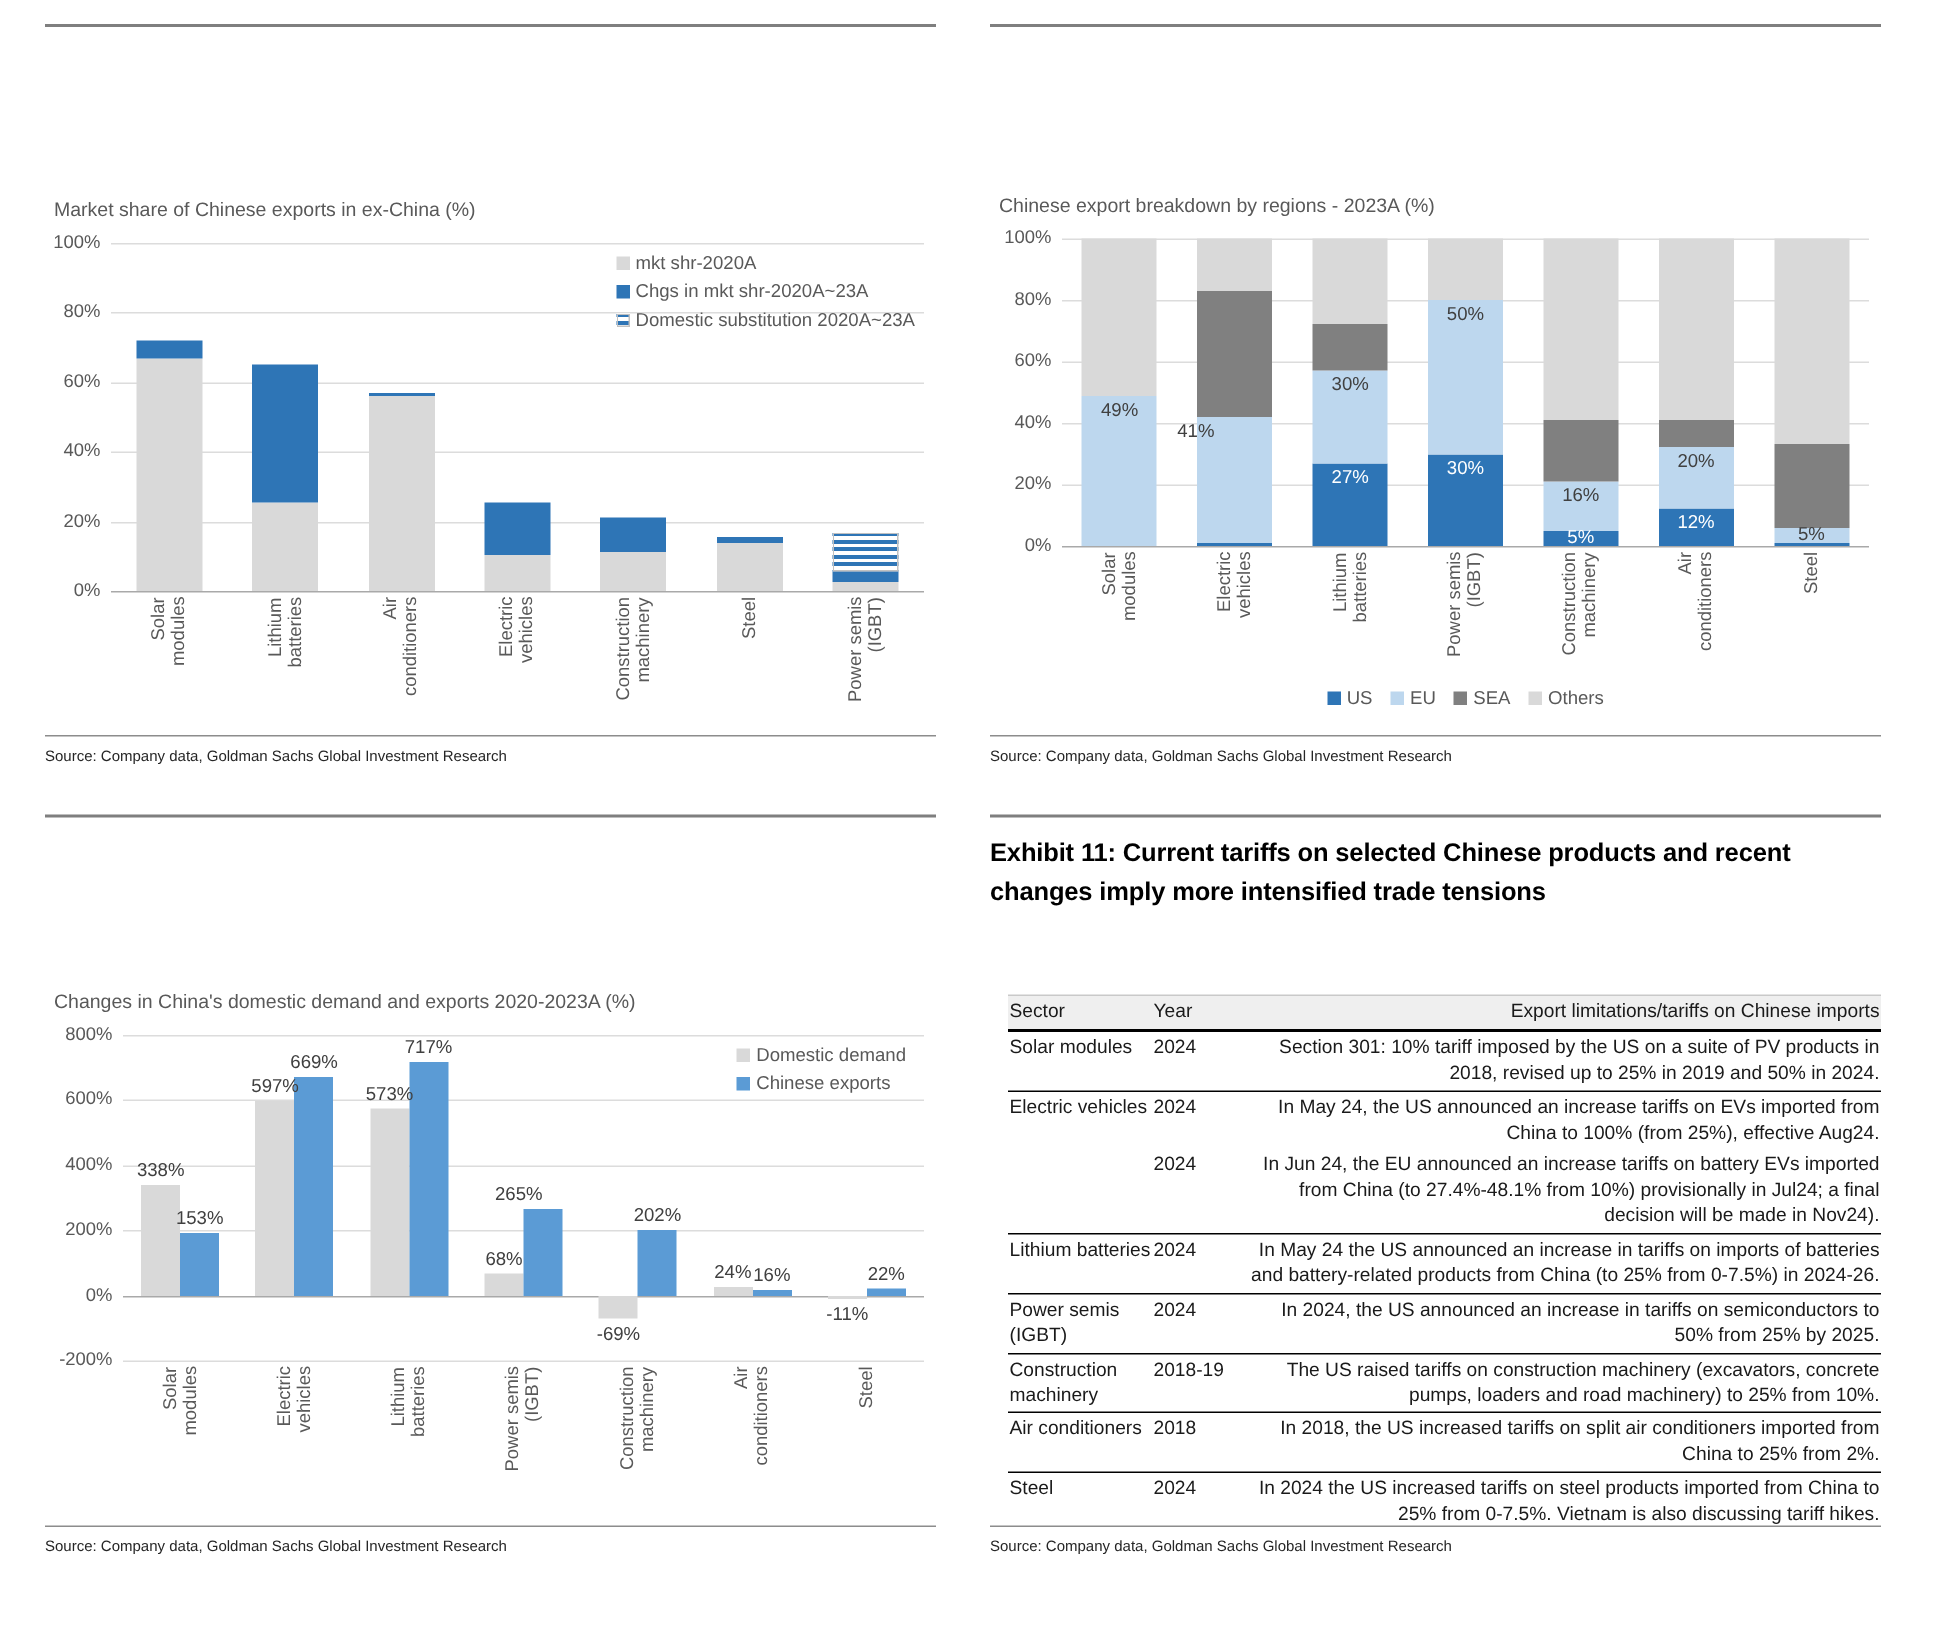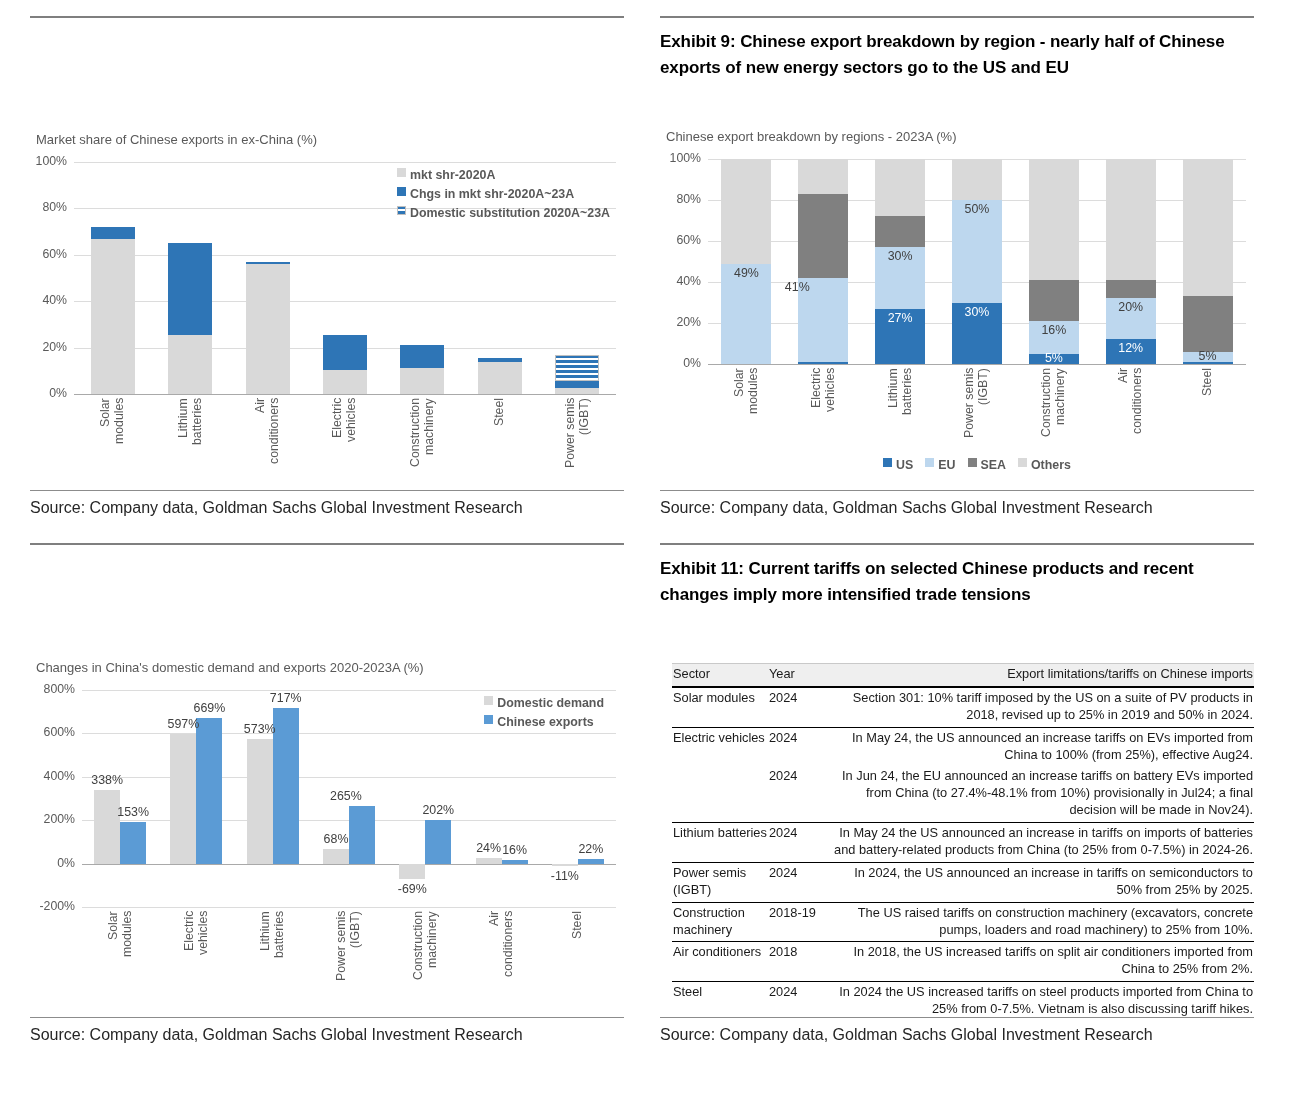--- a/index.html
+++ b/index.html
@@ -31,24 +31,24 @@
     writing-mode:vertical-rl;transform:rotate(180deg);text-align:end;
     white-space:pre-line;font-size:12.3px;color:#595959;line-height:13.5px;height:100%;
   }
   .striped{
     background:repeating-linear-gradient(180deg,#2e75b6 0px,#2e75b6 2.5px,#ffffff 2.5px,#ffffff 5px);
     box-shadow:inset 0 0 0 1px #c0c0c0;
   }
   .legend{display:flex;font-size:12.4px;color:#595959;}
   .legend-v{flex-direction:column;gap:5px;align-items:flex-start;}
   .legend-h{flex-direction:row;gap:12px;justify-content:center;}
-  .legend-item{display:flex;font-weight:bold;}
+  .legend-item{display:flex;align-items:center;}
   .swatch{width:9px;height:9px;display:inline-block;margin-right:4px;flex:0 0 9px;}
   .srcrule{position:absolute;top:474px;left:0;right:0;height:1px;background:#8c8c8c;}
-  .source{position:absolute;top:483px;left:0;font-size:16px;color:#262626;}
+  .source{position:absolute;top:483px;left:0;font-size:10px;color:#262626;}
   
   .tbl-wrap{position:absolute;top:120px;left:0;right:0;margin-left:12px;}
   table.tariff{border-collapse:collapse;width:100%;table-layout:fixed;font-size:12.8px;line-height:1.32;}
   table.tariff th{
     background:#efefef;font-weight:normal;border-top:1px solid #c9c9c9;border-bottom:2px solid #000;
     padding:2px 1px 3px 1px;
   }
   table.tariff td{vertical-align:top;padding:2px 1px 3px 1px;}
   table.tariff tr.row-start td{border-top:1px solid #000;}
   table.tariff tbody tr:first-child td{border-top:none;}
@@ -131,21 +131,20 @@
           <div>Domestic substitution 2020A~23A</div>
         </div>
       </div>
     </div>
   <div class="srcrule"></div>
   <div class="source">Source: Company data, Goldman Sachs Global Investment Research</div>
 </div>
 
 <div class="quad q2">
   <div class="toprule"></div>
-  <div class="qtitle">Exhibit 9: Chinese export breakdown by region - nearly half of Chinese exports of new energy sectors go to the US and EU</div>
   <div class="chart" id="chart9">
     <div class="chart-sub">Chinese export breakdown by regions - 2023A (%)</div>
   <div class="grid" style="position: absolute; left: 48px; width: 538px; top: 235px; height: 1px; background: rgb(169, 169, 169); z-index: 0;"></div>
       <div class="ytick" style="position: absolute; left: 0px; width: 41px; top: 227px; text-align: right;">0%</div>
       <div class="grid" style="position: absolute; left: 48px; width: 538px; top: 194px; height: 1px; background: rgb(220, 220, 220); z-index: 0;"></div>
       <div class="ytick" style="position: absolute; left: 0px; width: 41px; top: 186px; text-align: right;">20%</div>
       <div class="grid" style="position: absolute; left: 48px; width: 538px; top: 153px; height: 1px; background: rgb(220, 220, 220); z-index: 0;"></div>
       <div class="ytick" style="position: absolute; left: 0px; width: 41px; top: 145px; text-align: right;">40%</div>
       <div class="grid" style="position: absolute; left: 48px; width: 538px; top: 112px; height: 1px; background: rgb(220, 220, 220); z-index: 0;"></div>
       <div class="ytick" style="position: absolute; left: 0px; width: 41px; top: 104px; text-align: right;">60%</div>

